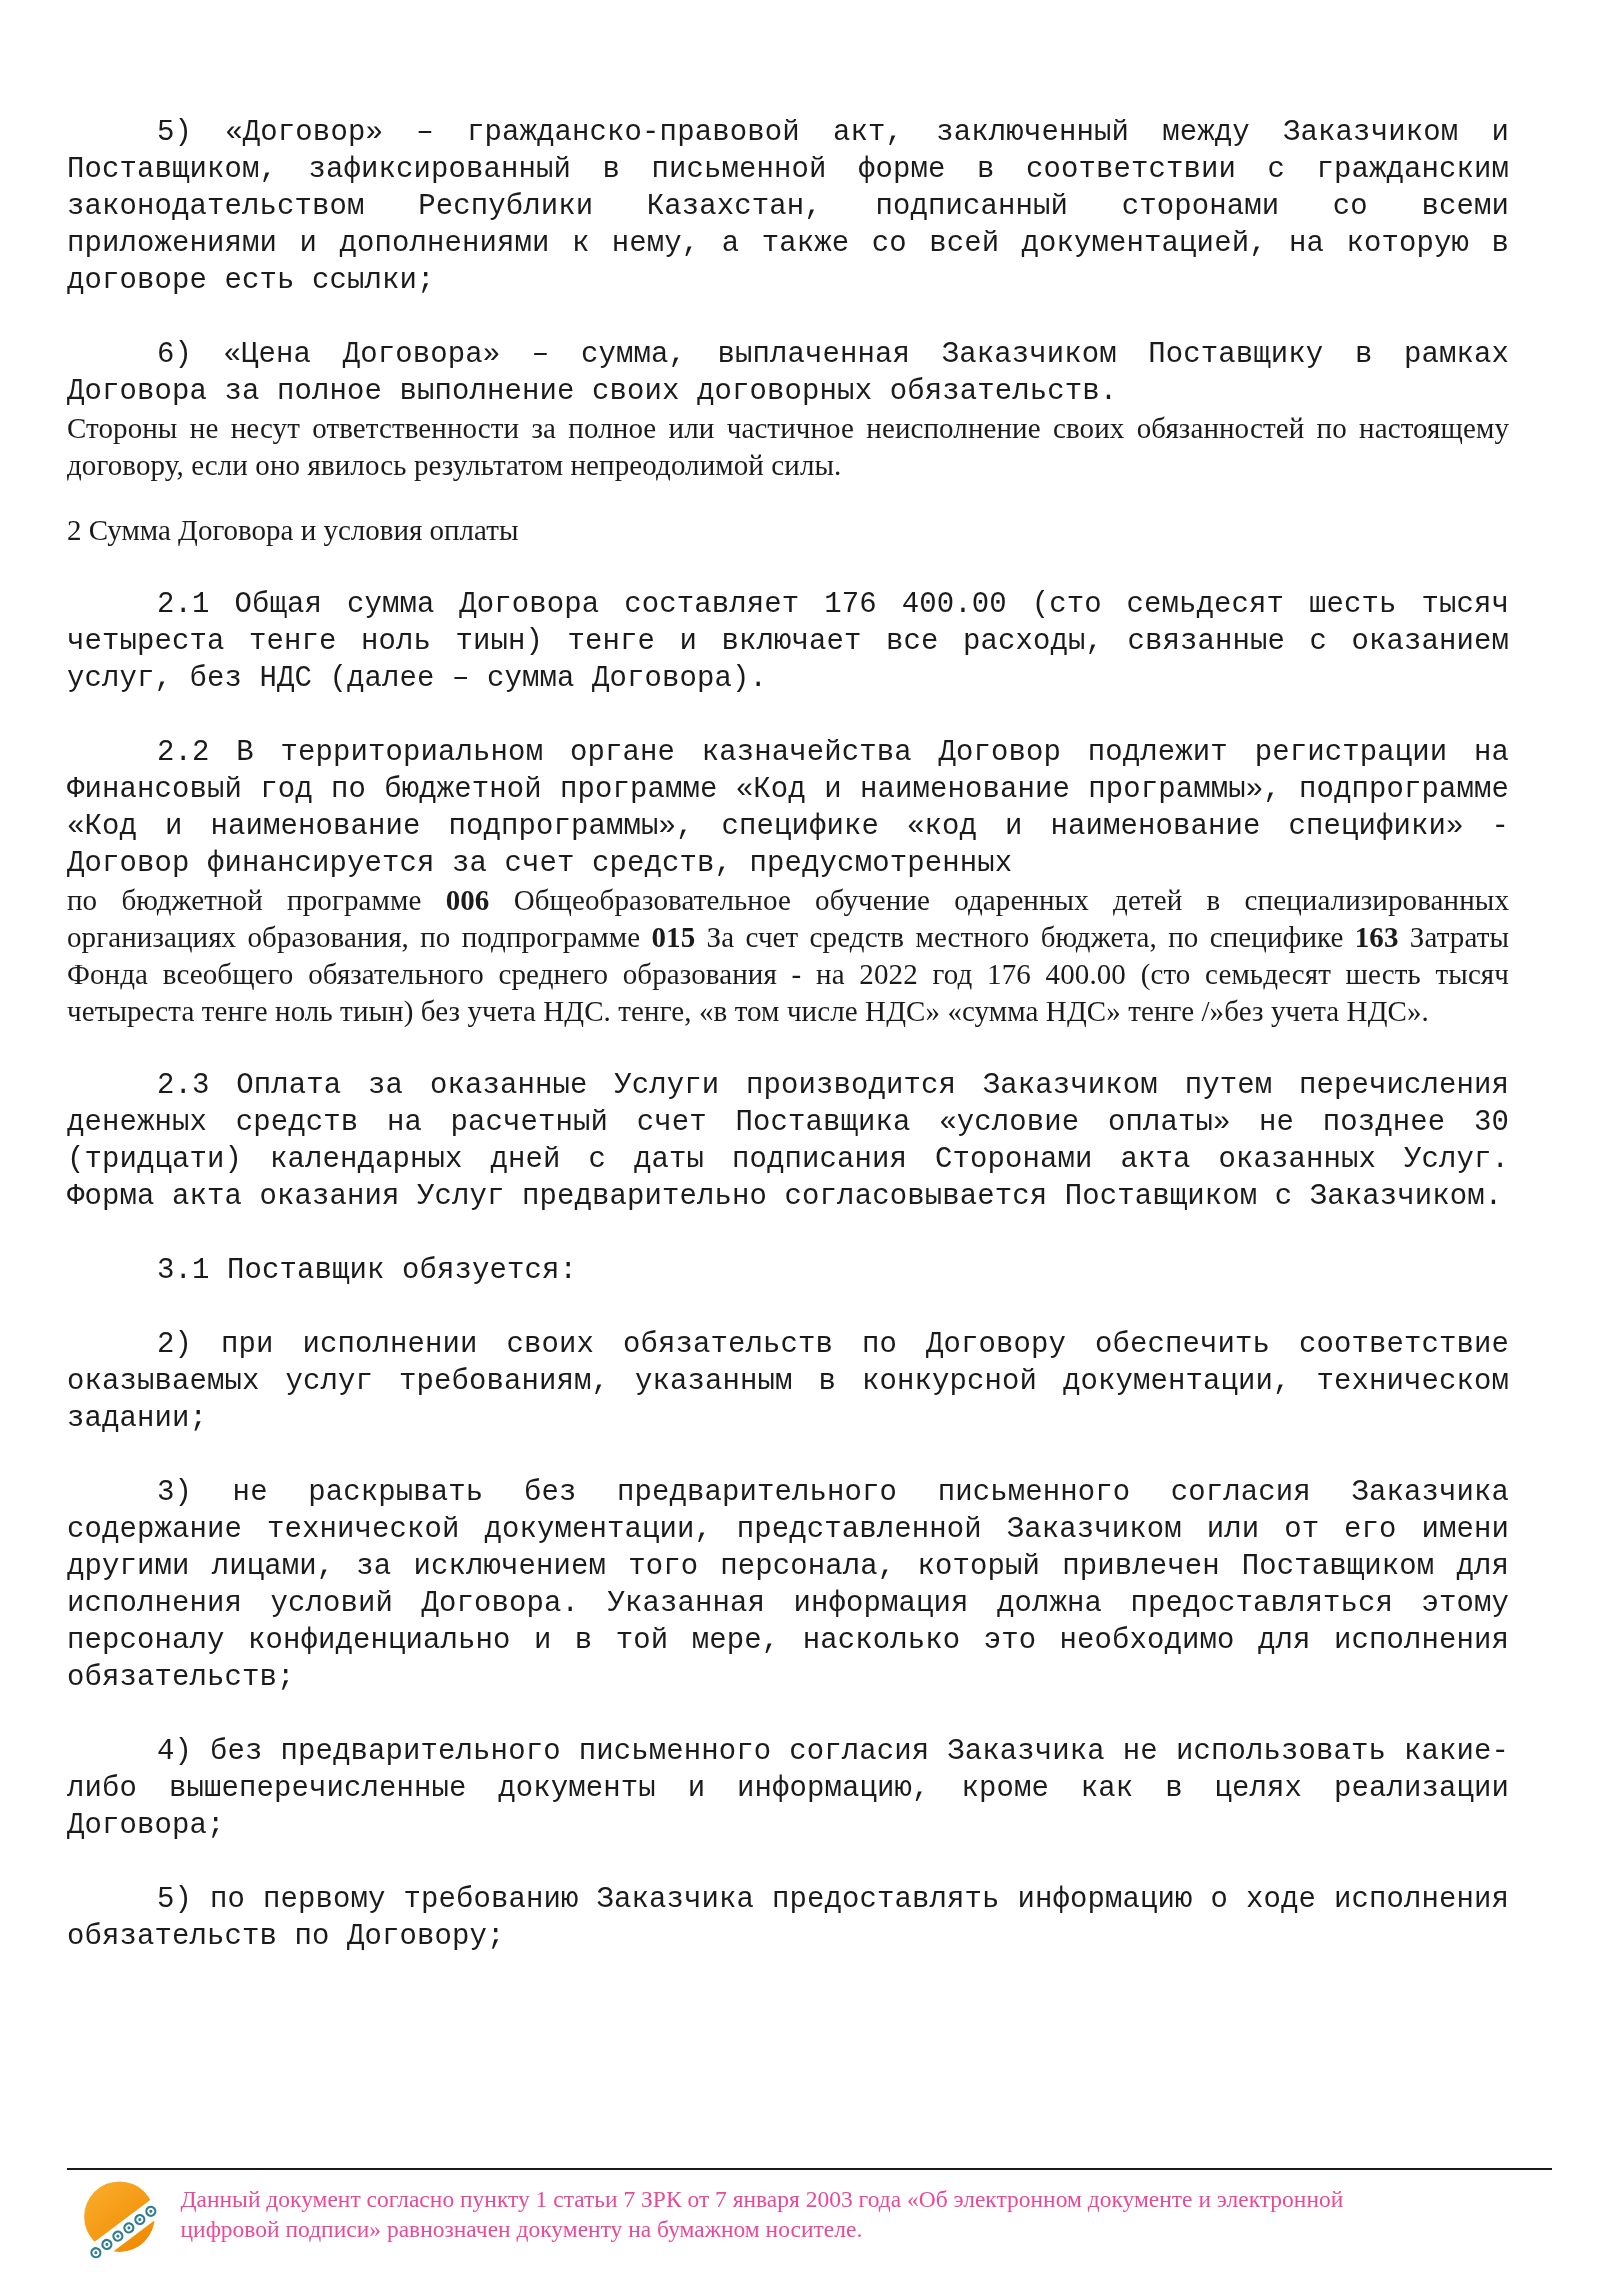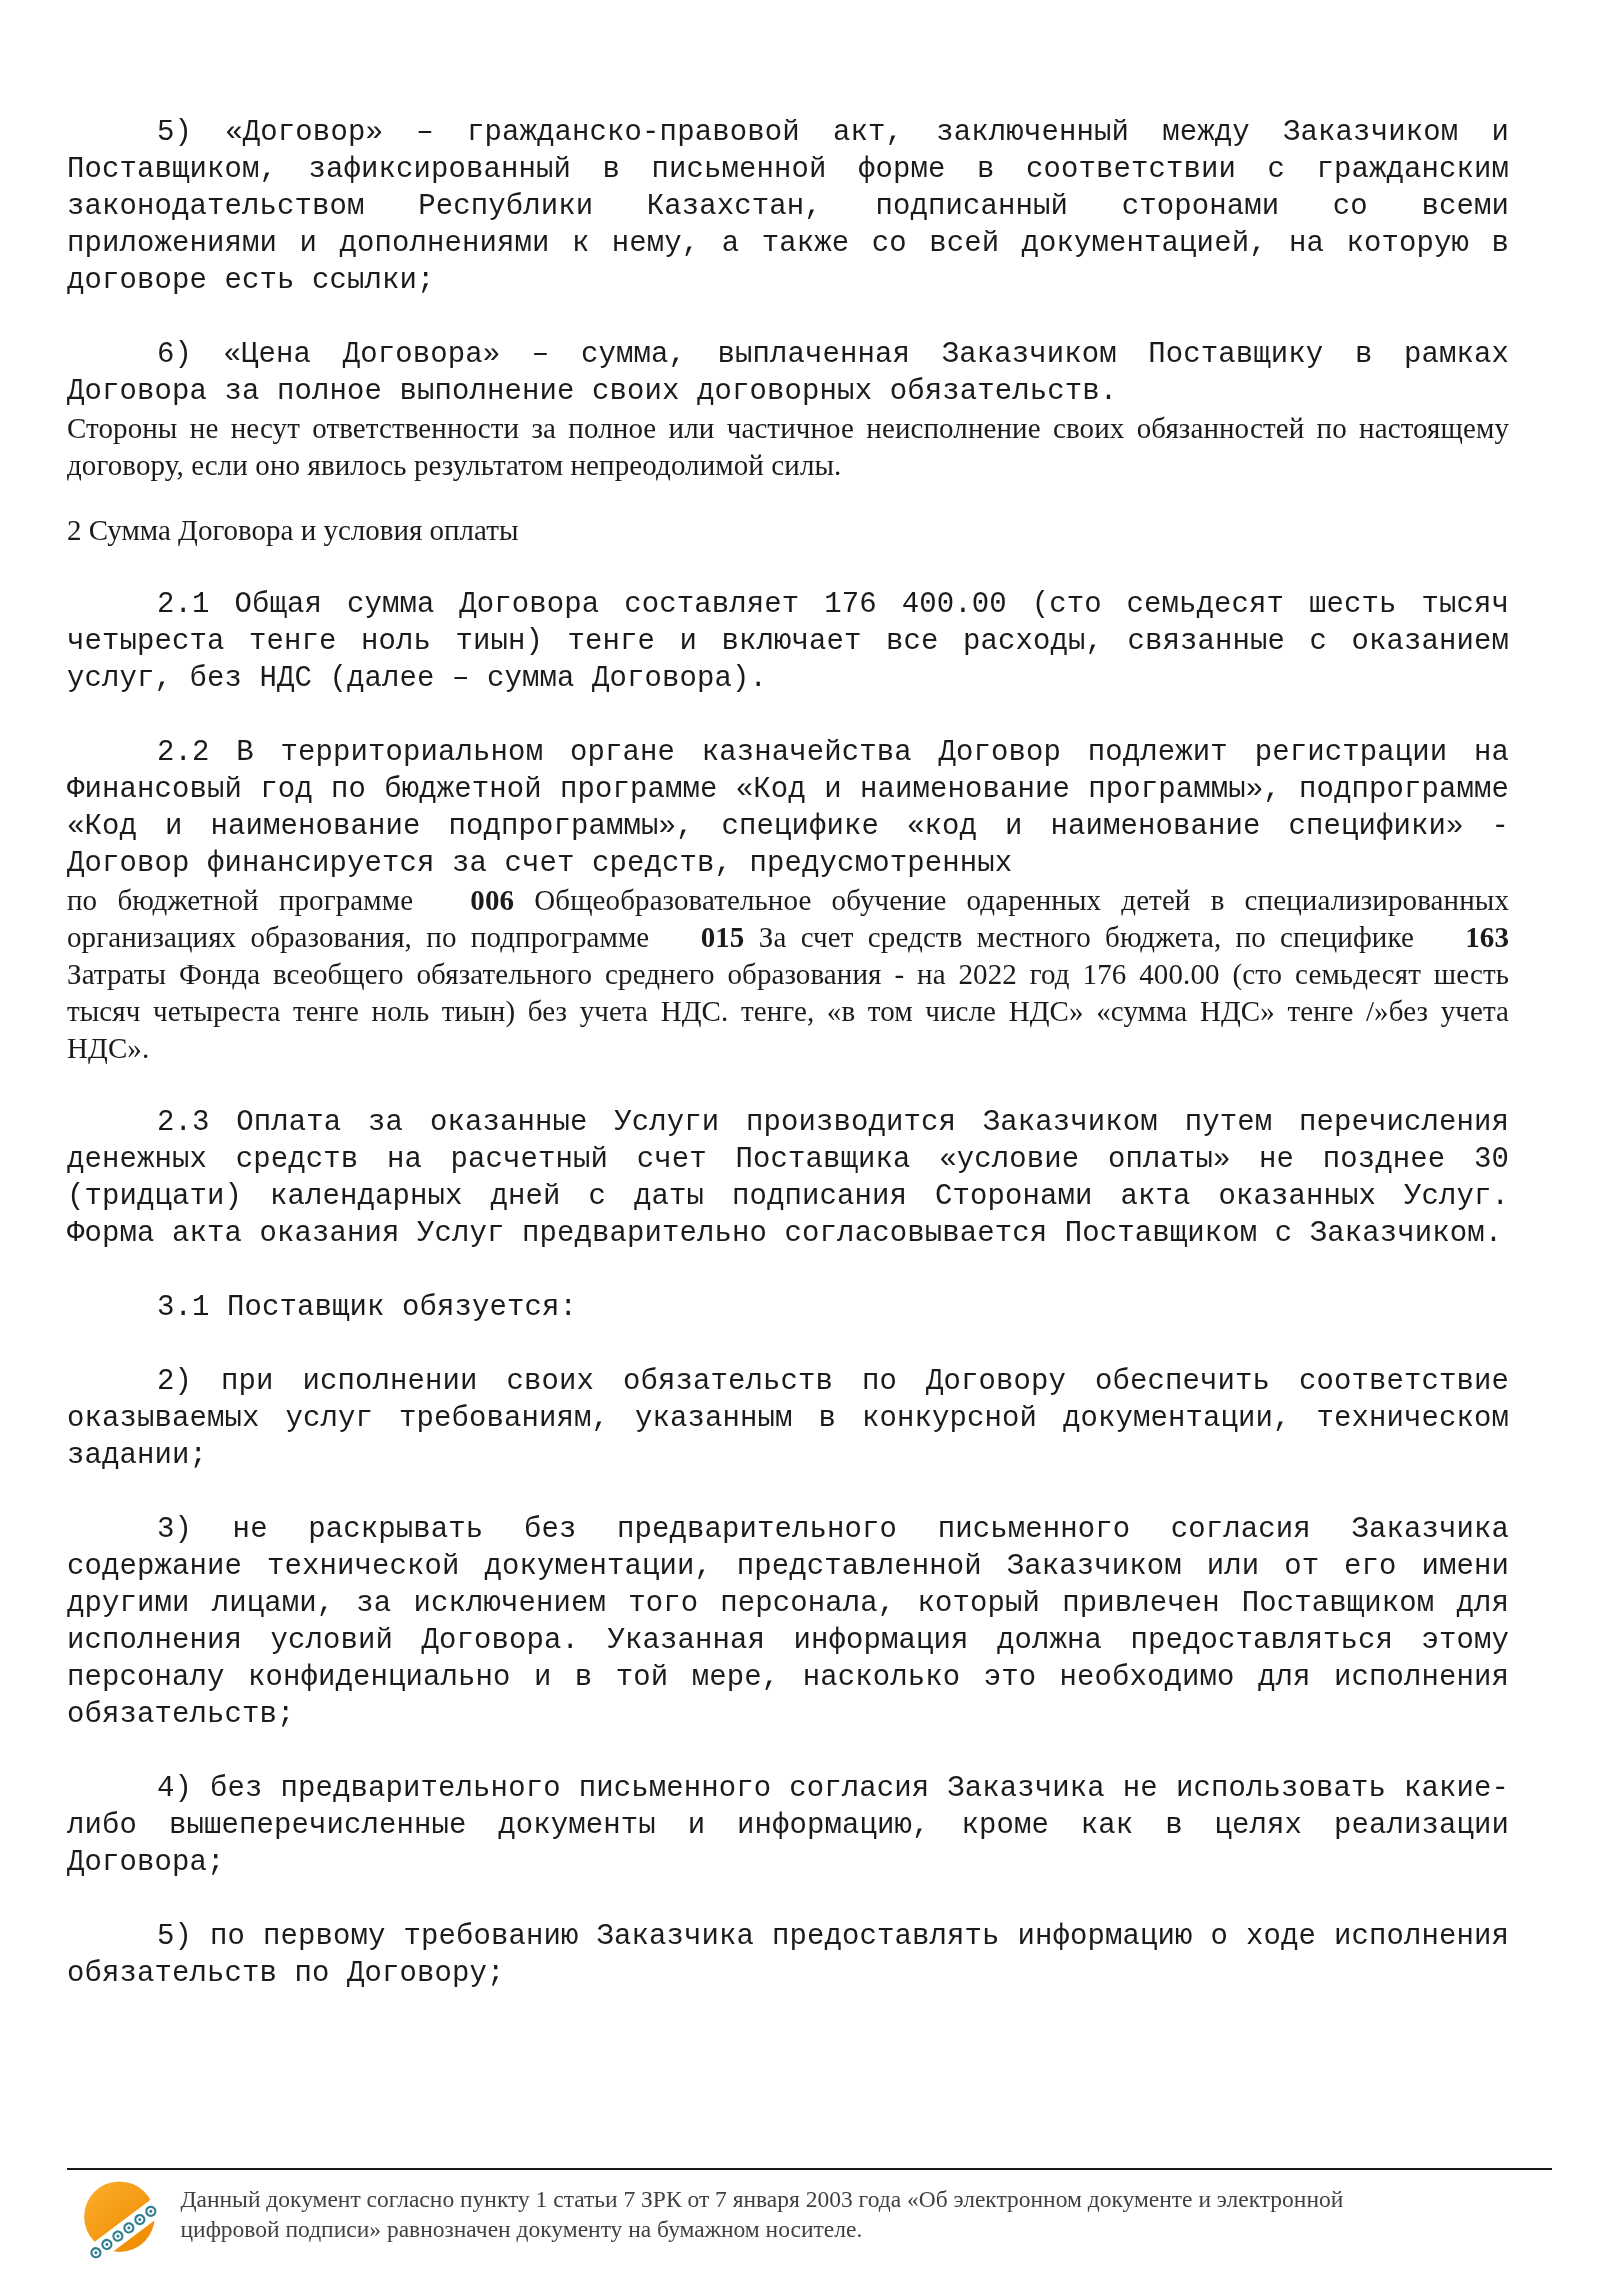--- a/index.html
+++ b/index.html
@@ -26,21 +26,21 @@
     letter-spacing: 0.1px;
   }
   .para.indent { text-indent: 90px; font-family: Liberation Mono, monospace; }
   .para.cont   { margin-top: 0; }
   .heading {
     margin: 28px 0 0 0;
     font-size: 29px;
     line-height: 37px;
     font-weight: normal;
   }
-  .b { font-weight: bold; margin-left: 37px; }
+  .b { font-weight: bold; }
   .footer {
     position: absolute;
     left: 67px;
     right: 69px;
     top: 2168px;
   }
   .footer-divider {
     height: 0;
     border-top: 2px solid #1a1a1a;
     width: 100%;
@@ -55,21 +55,21 @@
     width: 86px;
     height: 86px;
     flex: 0 0 auto;
     margin-left: 11.8px;
   }
   .footer-note {
     font-size: 23.5px;
     line-height: 30px;
     max-width: 1255px;
     padding-top: 5.9px;
-    color: #404040;
+    color: #ec4899;
     text-align: left;
   }
 </style>
 </head>
 <body>
 
 <div class="page">
 
   <p class="para indent">5) «Договор» – гражданско-правовой акт, заключенный между Заказчиком и Поставщиком, зафиксированный в письменной форме в соответствии с гражданским законодательством Республики Казахстан, подписанный сторонами со всеми приложениями и дополнениями к нему, а также со всей документацией, на которую в договоре есть ссылки;</p>
 

